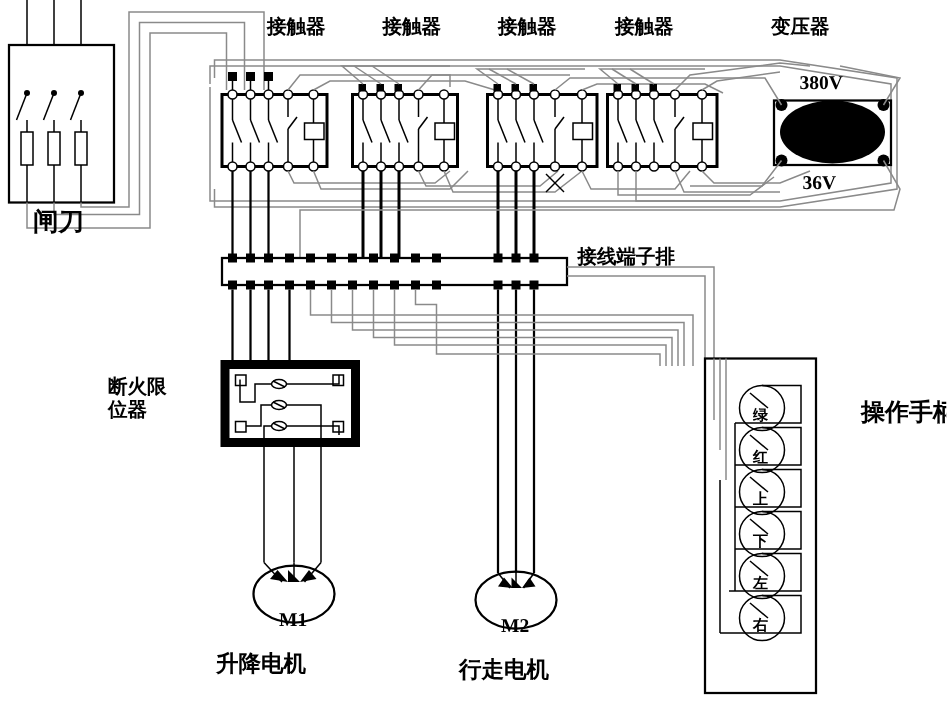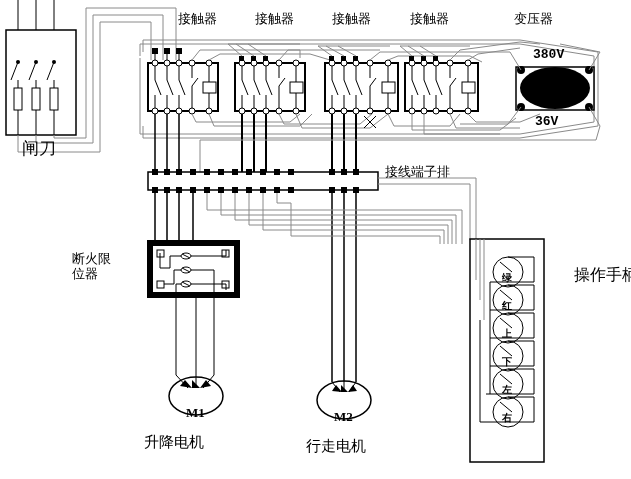--- a/index.html
+++ b/index.html
@@ -1,28 +1,28 @@
 <!DOCTYPE html>
 <html><head>
 <meta charset="utf-8">
 <style>
   html,body{margin:0;padding:0;background:#ffffff;}
   body{font-family:"DejaVu Sans","Liberation Sans",sans-serif;}
   #root{position:relative;width:631px;height:479px;background:#ffffff;overflow:hidden;}
   #svgroot{position:absolute;left:0;top:0;width:631px;height:479px;}
-  .lbl{position:absolute;color:#000;font-weight:400;white-space:nowrap;line-height:1.05;}
+  .lbl{position:absolute;color:#000;font-weight:700;white-space:nowrap;line-height:1.05;}
   .cn{font-family:"DejaVu Sans","Liberation Sans",sans-serif;}
   .lbl-contactor{font-size:13px;letter-spacing:0px;}
   .lbl-transformer{font-size:13px;}
   .lbl-knife{font-size:17px;margin-left:16px;}
   .lbl-limit{font-size:13px;line-height:1.15;}
   .lbl-term{font-size:13px;}
   .lbl-motorname{font-size:15px;}
   .lbl-handle{font-size:16px;width:20px;line-height:1.12;text-align:left;}
-  .lbl-volt{font-size:13px;font-weight:700;font-family:Liberation Mono, monospace;}
+  .lbl-volt{font-size:13px;font-weight:700;font-family:Liberation Serif, serif;}
   .lbl-mname{font-size:13px;font-weight:700;font-family:"Liberation Serif",serif;margin-top:16px;}
   .btn-ch{font-size:10px;font-weight:700;}
 </style>
 </head>
 <body>
 
 <div id="root">
 
   <svg id="svgroot" viewBox="0 0 631 479" xmlns="http://www.w3.org/2000/svg">
     <defs>

